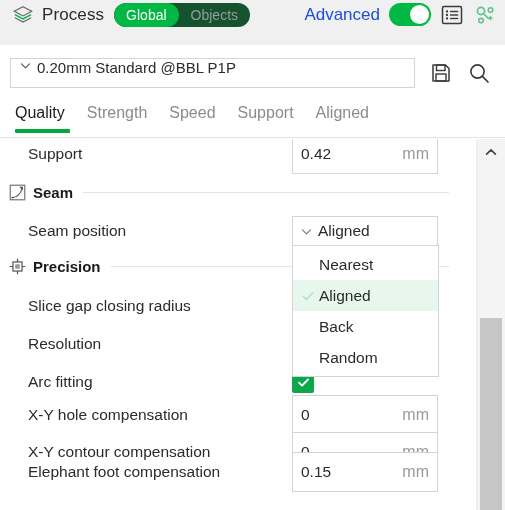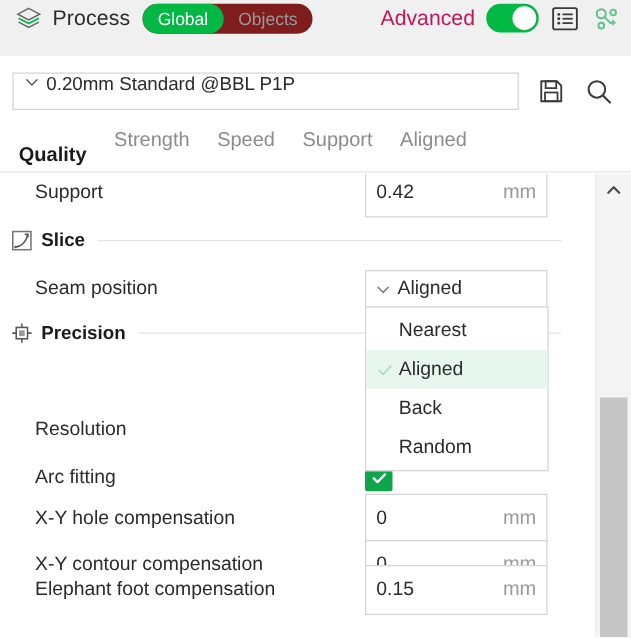--- a/index.html
+++ b/index.html
@@ -45,21 +45,21 @@
     font-size: 17px;
     color: #2b2b2b;
     letter-spacing: .1px;
     white-space: nowrap;
     margin-right: 10px;
   }
   .seg {
     display: inline-flex;
     align-items: center;
     height: 24px;
-    background: #7f1d1d;
+    background: #14532d;
     border-radius: 12px;
     padding: 0;
     overflow: hidden;
     flex: 0 0 auto;
     text-align: center;
   }
   .seg-item {
     height: 24px;
     line-height: 24px;
     padding: 0 12px;
@@ -73,21 +73,21 @@
     color: #ffffff;
   }
   .header-right {
     margin-left: auto;
     display: flex;
     align-items: center;
     gap: 9px;
   }
   .adv-label {
     font-size: 17px;
-    color: #be185d;
+    color: #1d4ed8;
     white-space: nowrap;
   }
   .toggle {
     width: 42px; height: 23px;
     border-radius: 12px;
     background: #00b843;
     position: relative;
     flex: 0 0 auto;
   }
   .toggle .knob {
@@ -146,21 +146,21 @@
   .tab {
     font-size: 16px;
     color: #8b8b8b;
     padding: 0 11px;
     height: 33px;
     line-height: 26px;
     position: relative;
     white-space: nowrap;
   }
   .tab:first-child { padding-left: 2px; }
-  .tab.active { color: #1b1b1b; font-weight: bold; margin-top: 12px; }
+  .tab.active { color: #1b1b1b; font-weight: normal; }
   .tab.active::after {
     content: "";
     position: absolute;
     left: 2px; right: 6px; bottom: 0;
     height: 4px;
     background: #00a93c;
     border-radius: 1px;
   }
 
   
@@ -407,21 +407,21 @@
       </div>
     </div>
 
     <div class="section" style="top:39px;">
       <svg class="sec-icon" viewBox="0 0 18 18">
         <rect x="1.3" y="1.3" width="15.4" height="15.4" fill="none" stroke="#777" stroke-width="1.3"></rect>
         <path d="M3.6 14.4 C8 14.4 13 10 13.6 4.2" fill="none" stroke="#555" stroke-width="1.2"></path>
         <path d="M11.4 3.6 L14.2 3.6 L14.2 6.3" fill="none" stroke="#555" stroke-width="1.2"></path>
         <circle cx="3.6" cy="14.4" r="1" fill="#555"></circle>
       </svg>
-      <div class="sec-title">Slice</div>
+      <div class="sec-title">Seam</div>
       <div class="sec-rule"></div>
     </div>
 
     <div class="row" style="top:73px;">
       <div class="row-label">Seam position</div>
       <div class="select-box">
         <svg class="chev-down" viewBox="0 0 16 16">
           <path d="M3 6 L8 11 L13 6" fill="none" stroke="#777" stroke-width="1.4" stroke-linecap="round" stroke-linejoin="round"></path>
         </svg>
         <span class="sv">Aligned</span>
@@ -431,20 +431,23 @@
     <div class="section" style="top:113px;">
       <svg class="sec-icon" viewBox="0 0 18 18">
         <rect x="4.2" y="4.2" width="9.6" height="9.6" fill="none" stroke="#555" stroke-width="1.3"></rect>
         <path d="M9 0.8 V4.2 M9 13.8 V17.2 M0.8 9 H4.2 M13.8 9 H17.2" stroke="#555" stroke-width="1.3"></path>
         <rect x="6.6" y="6.6" width="4.8" height="4.8" fill="#9a9a9a"></rect>
       </svg>
       <div class="sec-title">Precision</div>
       <div class="sec-rule"></div>
     </div>
 
+    <div class="row" style="top:148px;">
+      <div class="row-label">Slice gap closing radius</div>
+    </div>
 
     <div class="row" style="top:186px;">
       <div class="row-label">Resolution</div>
     </div>
 
     <div class="row" style="top:224px;">
       <div class="row-label">Arc fitting</div>
       <div class="checkbox">
         <svg viewBox="0 0 16 16">
           <path d="M3.2 8.2 L6.4 11.4 L12.8 4.8" fill="none" stroke="#ffffff" stroke-width="2" stroke-linecap="round" stroke-linejoin="round"></path>

